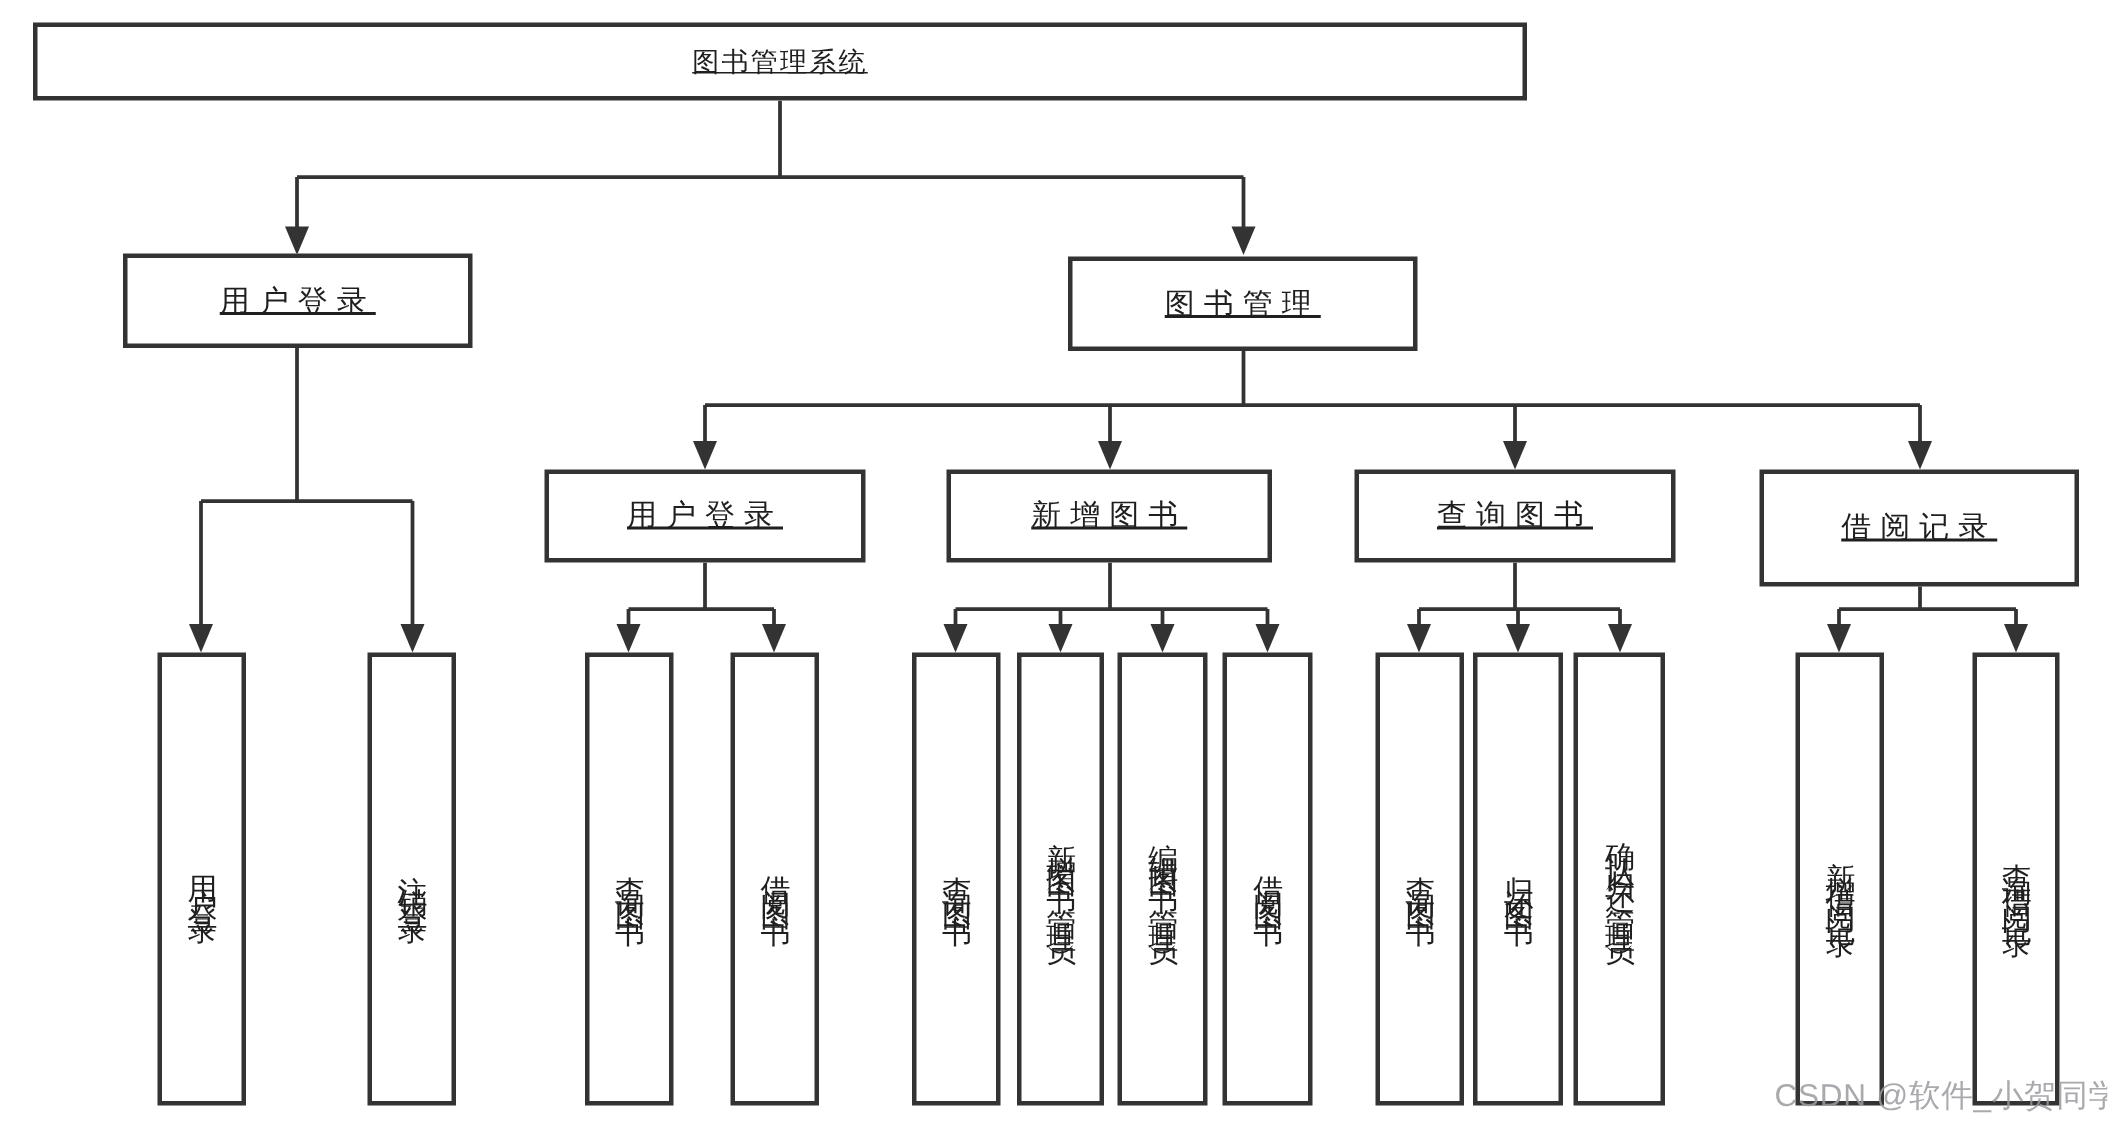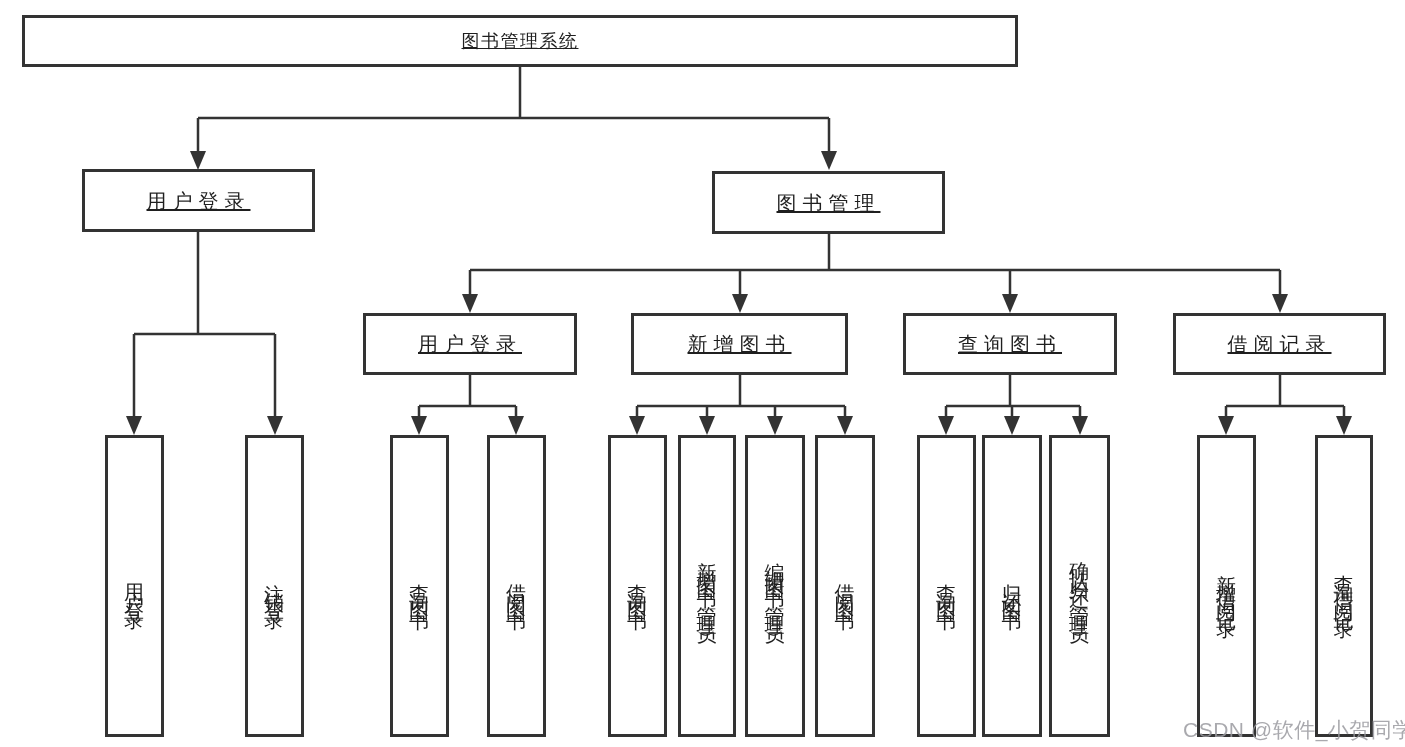--- a/index.html
+++ b/index.html
@@ -130,21 +130,21 @@
 
   <div class="node h" style="left:363px;top:313px;width:214px;height:62px">
     <span>用户登录</span>
   </div>
   <div class="node h" style="left:631px;top:313px;width:217px;height:62px">
     <span>新增图书</span>
   </div>
   <div class="node h" style="left:903px;top:313px;width:214px;height:62px">
     <span>查询图书</span>
   </div>
-  <div class="node h" style="left:1173px;top:313px;width:213px;height:62px">
+  <div class="node h" style="left:1173px;top:313px;width:213px;height:78px">
     <span>借阅记录</span>
   </div>
 
   <div class="node v" style="left:105px;top:435px;width:59px;height:302px">
     <span>用户登录</span>
   </div>
   <div class="node v" style="left:245px;top:435px;width:59px;height:302px">
     <span>注销登录</span>
   </div>
 

